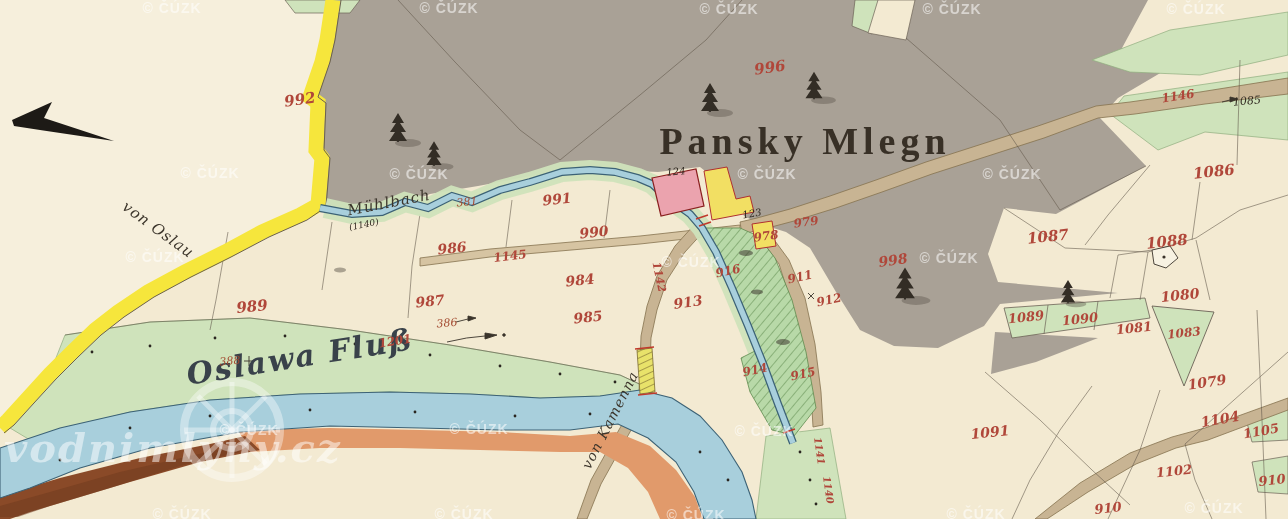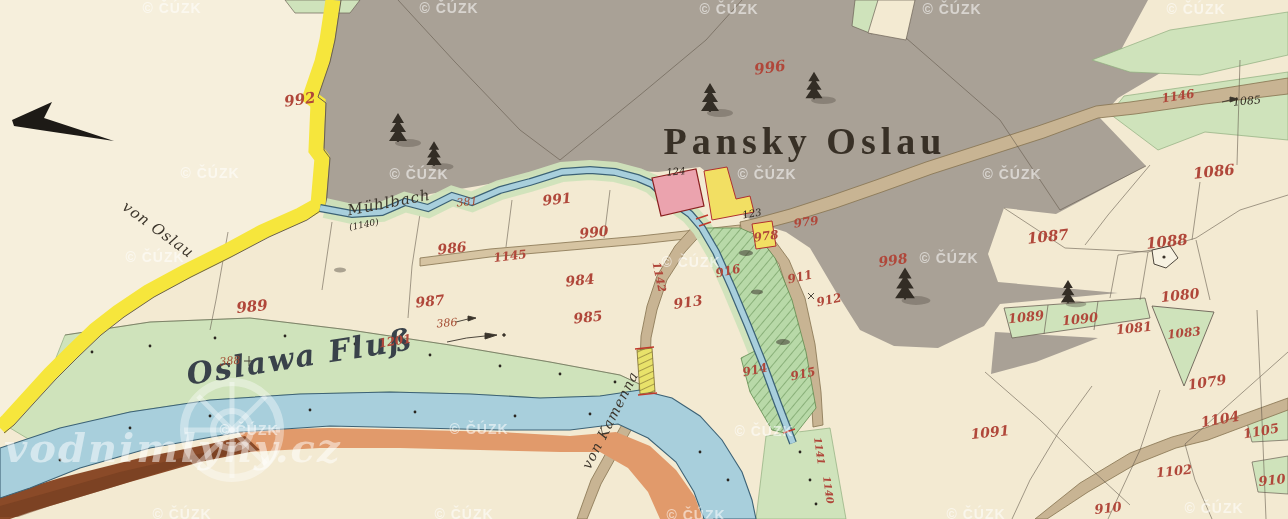--- a/index.html
+++ b/index.html
@@ -197,21 +197,21 @@
   <g stroke="rgba(255,255,255,0.38)" fill="none">
     <circle cx="232" cy="430" r="48" stroke-width="8"></circle>
     <circle cx="232" cy="430" r="19" stroke-width="6"></circle>
     <line x1="232" y1="382" x2="232" y2="478" stroke-width="5"></line>
     <line x1="184" y1="430" x2="280" y2="430" stroke-width="5"></line>
     <line x1="198" y1="396" x2="266" y2="464" stroke-width="5"></line>
     <line x1="266" y1="396" x2="198" y2="464" stroke-width="5"></line>
   </g>
 </svg>
 
-<div id="map-title">Pansky Oslau</div>
+<div id="map-title">Pansky Mlegn</div>
 <div id="labels">
       <div class="lbl place" style="left: 158px; top: 230px; font-size: 15px; --r: 36deg;">von Oslau</div>
       <div class="lbl place" style="left: 389px; top: 203px; font-size: 15px; --r: -11deg;">Mühlbach</div>
       <div class="lbl blk" style="left: 364px; top: 225px; font-size: 9px; --r: -11deg;">(1140)</div>
       <div class="lbl water" style="left: 300px; top: 357px; font-size: 30px; --r: -9deg;">Oslawa Fluß</div>
       <div class="lbl place" style="left: 610px; top: 420px; font-size: 14px; --r: -63deg;">von Kamenna</div>
       <div class="lbl red" style="left: 300px; top: 100px; font-size: 15px; --r: -8deg;">992</div>
       <div class="lbl red" style="left: 770px; top: 68px; font-size: 15px; --r: -8deg;">996</div>
       <div class="lbl red" style="left: 893px; top: 260px; font-size: 14px; --r: -8deg;">998</div>
       <div class="lbl red" style="left: 252px; top: 307px; font-size: 15px; --r: -6deg;">989</div>

